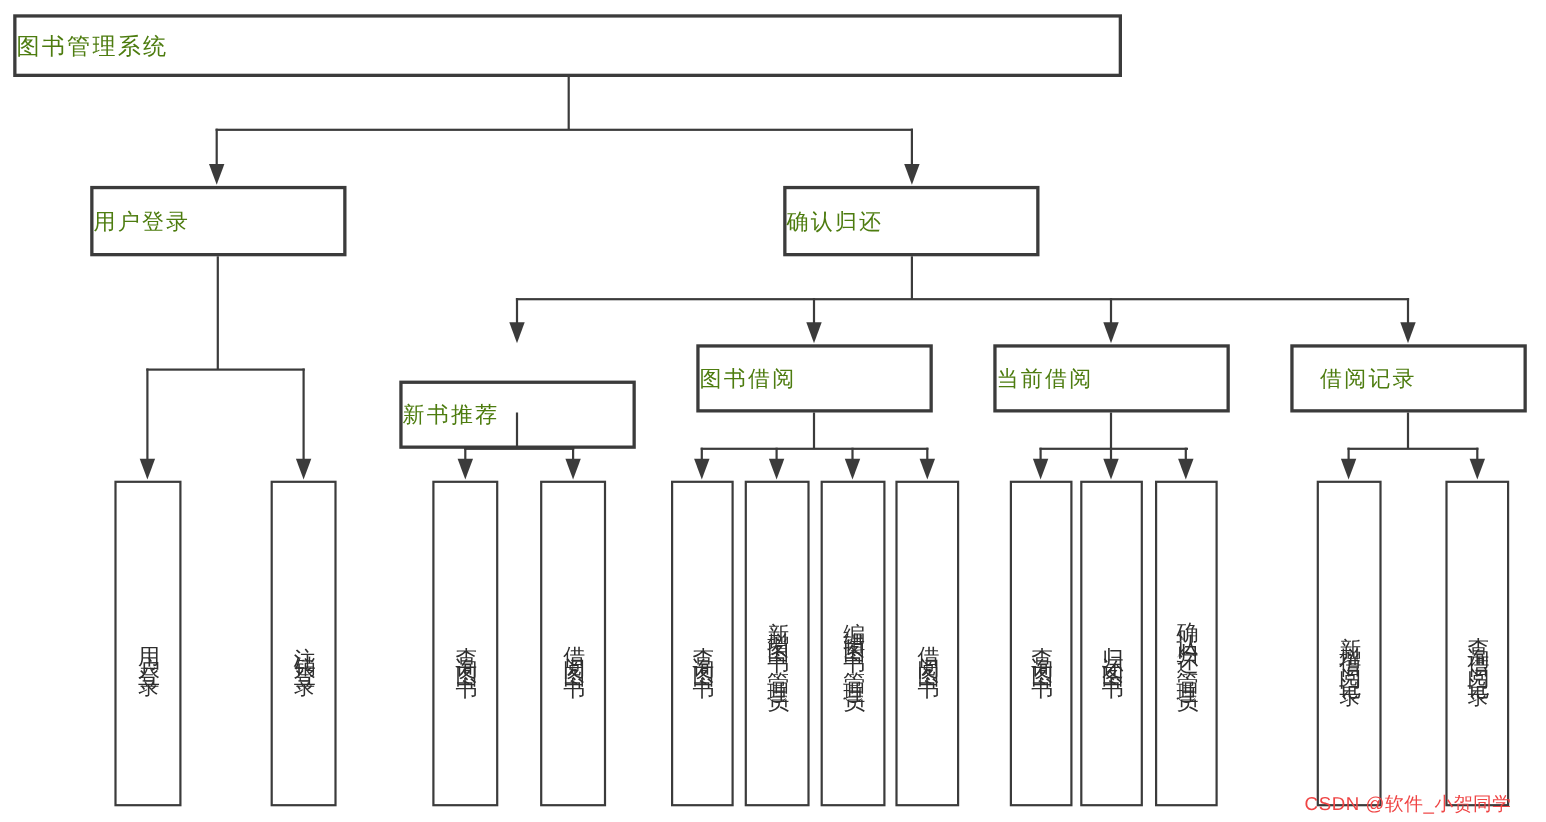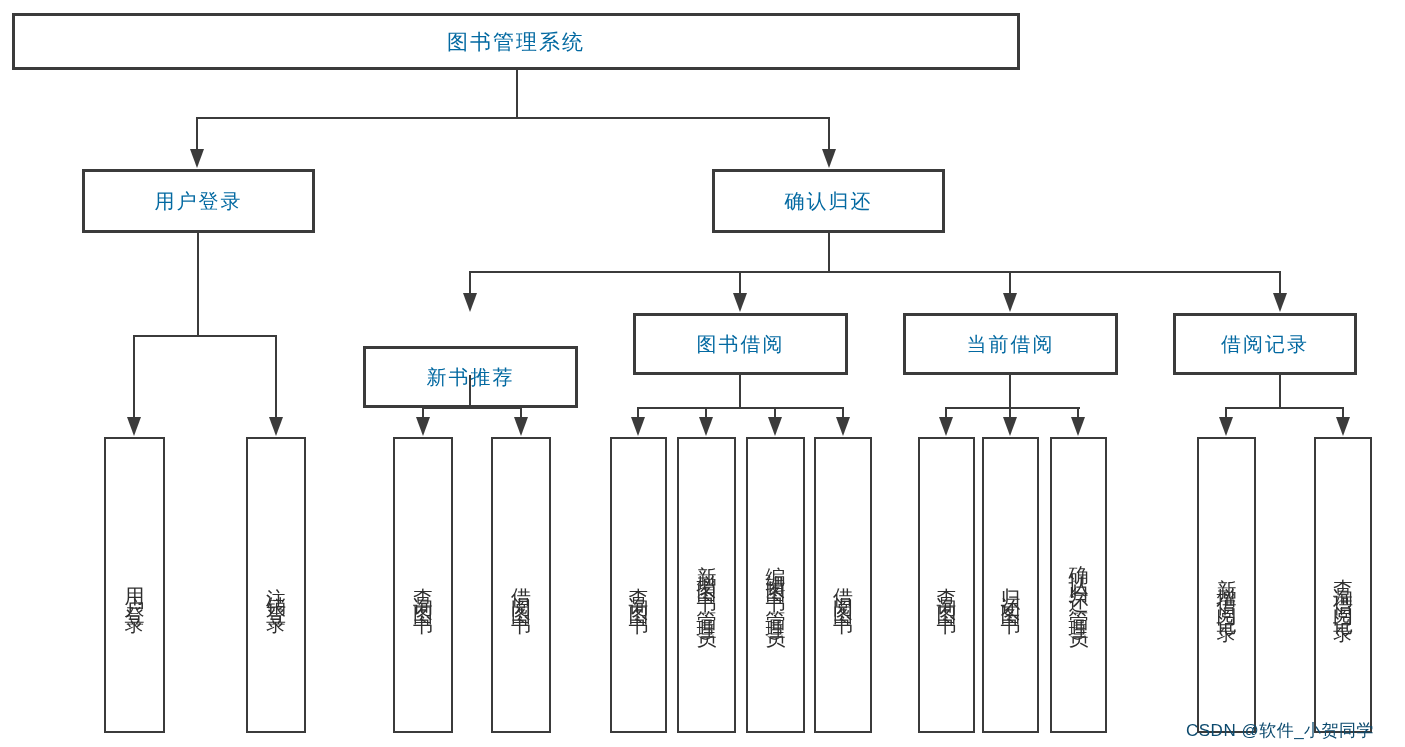--- a/index.html
+++ b/index.html
@@ -12,22 +12,22 @@
     overflow: hidden;
   }
   
   .node {
     position: absolute;
     box-sizing: border-box;
     background: #ffffff;
     border: 3px solid #3b3b3b;
     display: flex;
     align-items: center;
-    justify-content: center;
-    color: #0369a1;
+    justify-content: flex-start;
+    color: #4d7c0f;
     font-size: 20px;
     letter-spacing: 2px;
     white-space: nowrap;
   }
   
   .leaf {
     position: absolute;
     box-sizing: border-box;
     background: #ffffff;
     border: 2px solid #3b3b3b;
@@ -54,21 +54,21 @@
     border-left: 7px solid transparent;
     border-right: 7px solid transparent;
     border-top: 19px solid #3b3b3b;
   }
   .watermark {
     position: absolute;
     left: 1186px;
     top: 719px;
     font-size: 17px;
     letter-spacing: 0.5px;
-    color: #0c4a6e;
+    color: #ef4444;
     white-space: nowrap;
   }
 </style>
 </head>
 <body>
 
 <div class="canvas">
 
   <div class="node" style="left:12px;top:13px;width:1008px;height:57px;font-size:21px;">
     <span>图书管理系统</span>
@@ -108,21 +108,21 @@
 
   <div class="node" style="left:363px;top:313px;width:215px;height:62px;margin-top:33px;">
     <span>新书推荐</span>
   </div>
   <div class="node" style="left:633px;top:313px;width:215px;height:62px;">
     <span>图书借阅</span>
   </div>
   <div class="node" style="left:903px;top:313px;width:215px;height:62px;">
     <span>当前借阅</span>
   </div>
-  <div class="node" style="left:1173px;top:313px;width:184px;height:62px;">
+  <div class="node" style="left:1173px;top:313px;width:215px;height:62px;padding-left:24px;">
     <span>借阅记录</span>
   </div>
 
   <div class="vline" style="left:469px;top:375px;height:33px;"></div>
   <div class="hline" style="left:422px;top:407px;width:100px;"></div>
   <div class="vline" style="left:422px;top:407px;height:14px;"></div>
   <div class="arrow" style="left:416px;top:417px;"></div>
   <div class="vline" style="left:520px;top:407px;height:14px;"></div>
   <div class="arrow" style="left:514px;top:417px;"></div>
 

